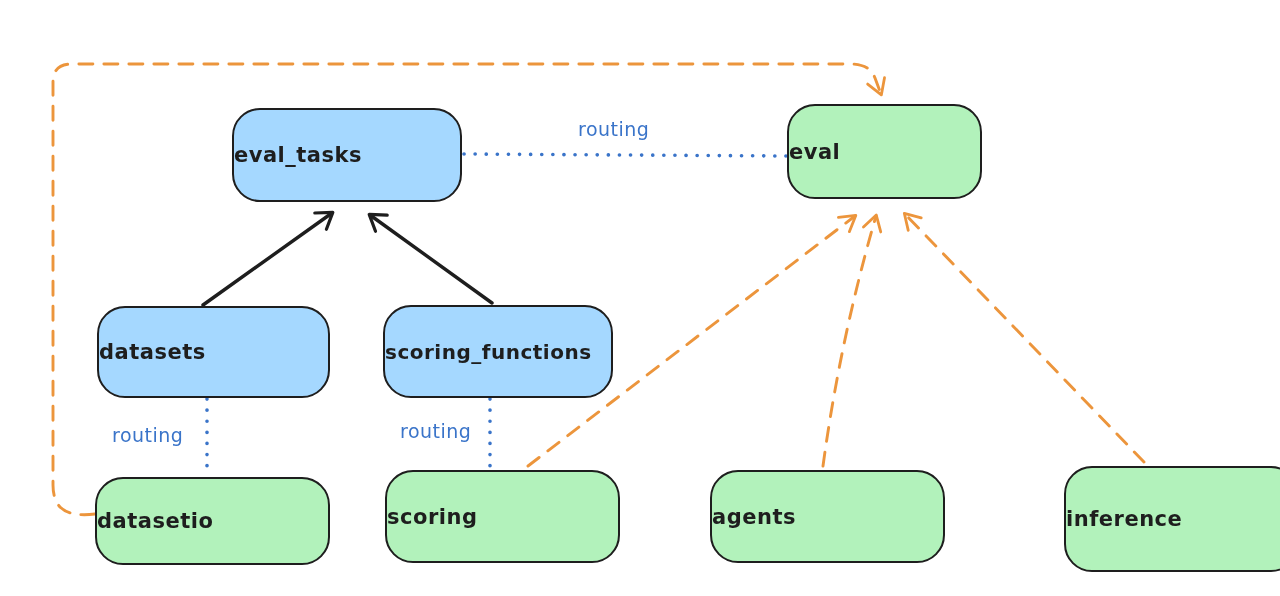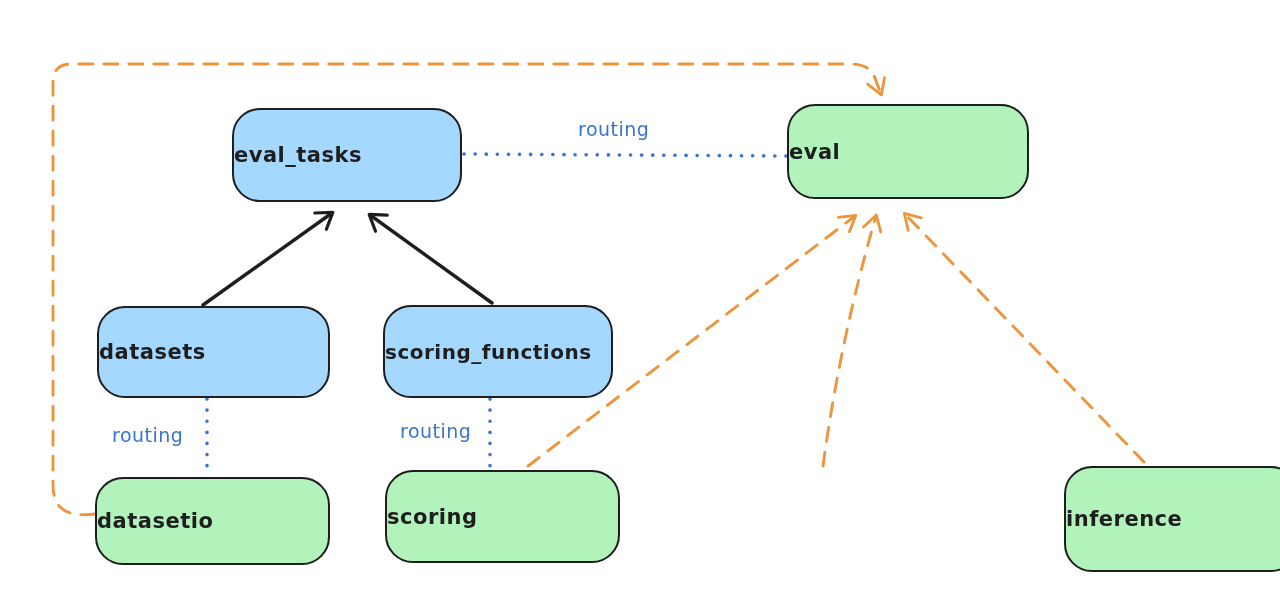--- a/index.html
+++ b/index.html
@@ -34,21 +34,21 @@
     color: #1e1e1e;
     letter-spacing: 0.5px;
     box-sizing: border-box;
     cursor: default;
     font-weight: bold;
   }
   .node.blue  { background: #a5d8ff; }
   .node.green { background: #b2f2bb; }
 
   .node-eval-tasks        { left: 232px; top: 108px; width: 230px; height: 94px; }
-  .node-eval              { left: 787px; top: 104px; width: 242px; height: 95px; }
+  .node-eval              { left: 787px; top: 104px; width: 195px; height: 95px; }
   .node-datasets          { left:  97px; top: 306px; width: 233px; height: 92px; }
   .node-scoring-functions { left: 383px; top: 305px; width: 230px; height: 93px; font-size: 20px; }
   .node-datasetio         { left:  95px; top: 477px; width: 235px; height: 88px; }
   .node-scoring           { left: 385px; top: 470px; width: 235px; height: 93px; }
   .node-agents            { left: 710px; top: 470px; width: 235px; height: 93px; }
   .node-inference         { left: 1020px; top: 466px; width: 235px; height: 106px; margin-left: 44px; }
 
   .edge-label {
     position: absolute;
     z-index: 3;
@@ -101,20 +101,23 @@
   </div>
   <div class="node blue node-datasets">
     <span>datasets</span>
   </div>
   <div class="node green node-scoring">
     <span>scoring</span>
   </div>
   <div class="node green node-datasetio">
     <span>datasetio</span>
   </div>
+  <div class="node green node-agents">
+    <span>agents</span>
+  </div>
   <div class="node green node-inference">
     <span>inference</span>
   </div>
 
   <div class="edge-label edge-label-top">routing</div>
   <div class="edge-label edge-label-datasets">routing</div>
   <div class="edge-label edge-label-scoring">routing</div>
 
 </div>
 

